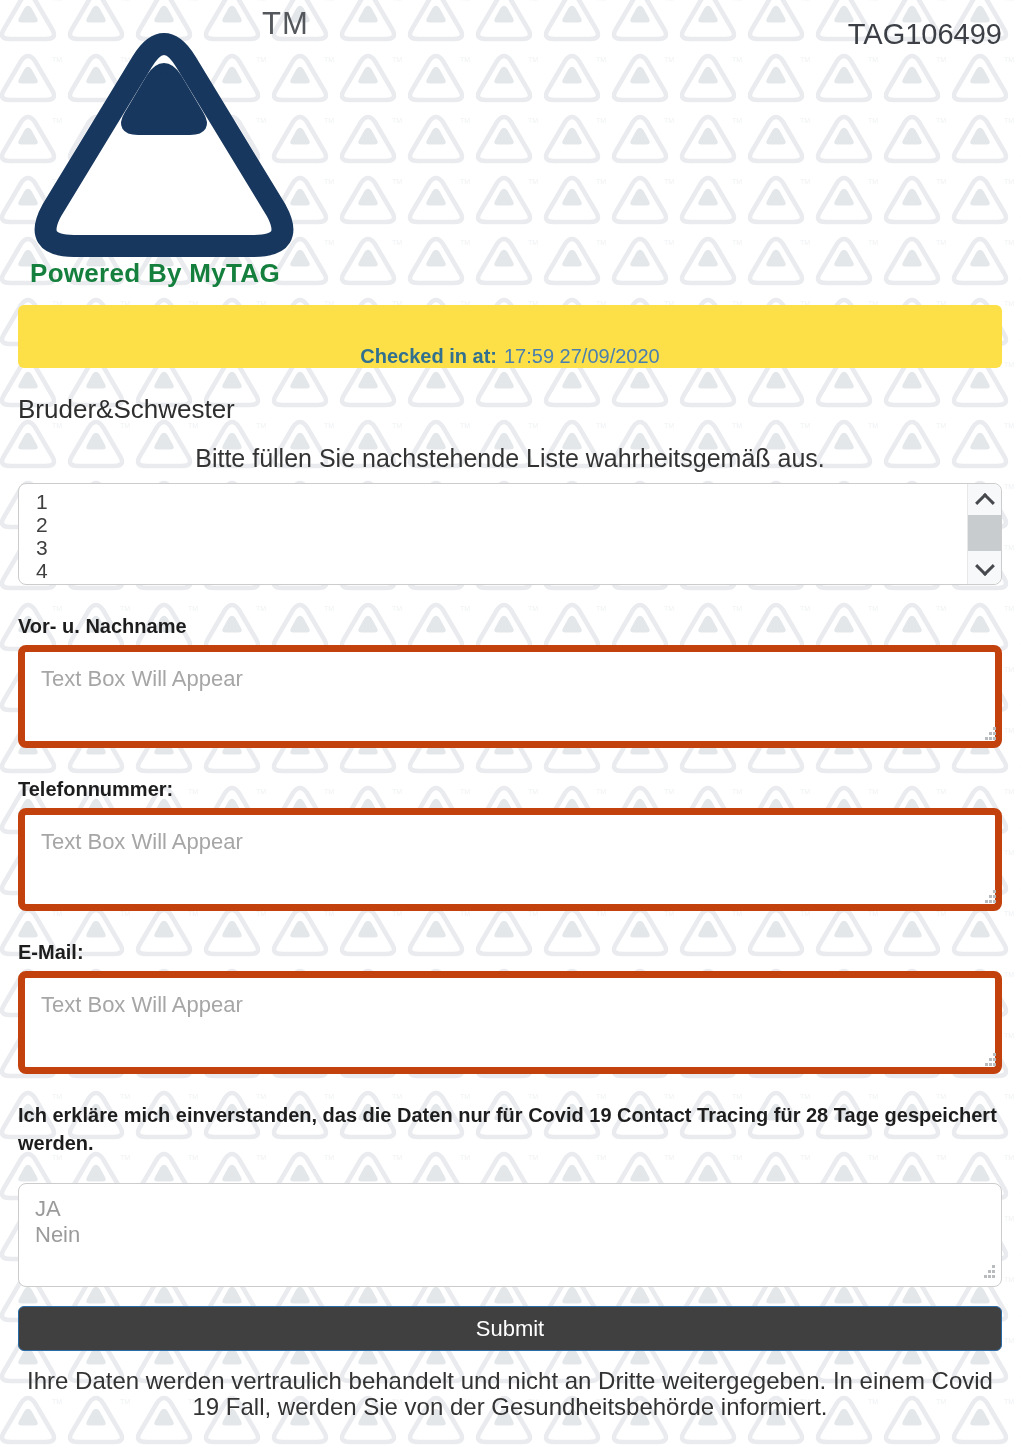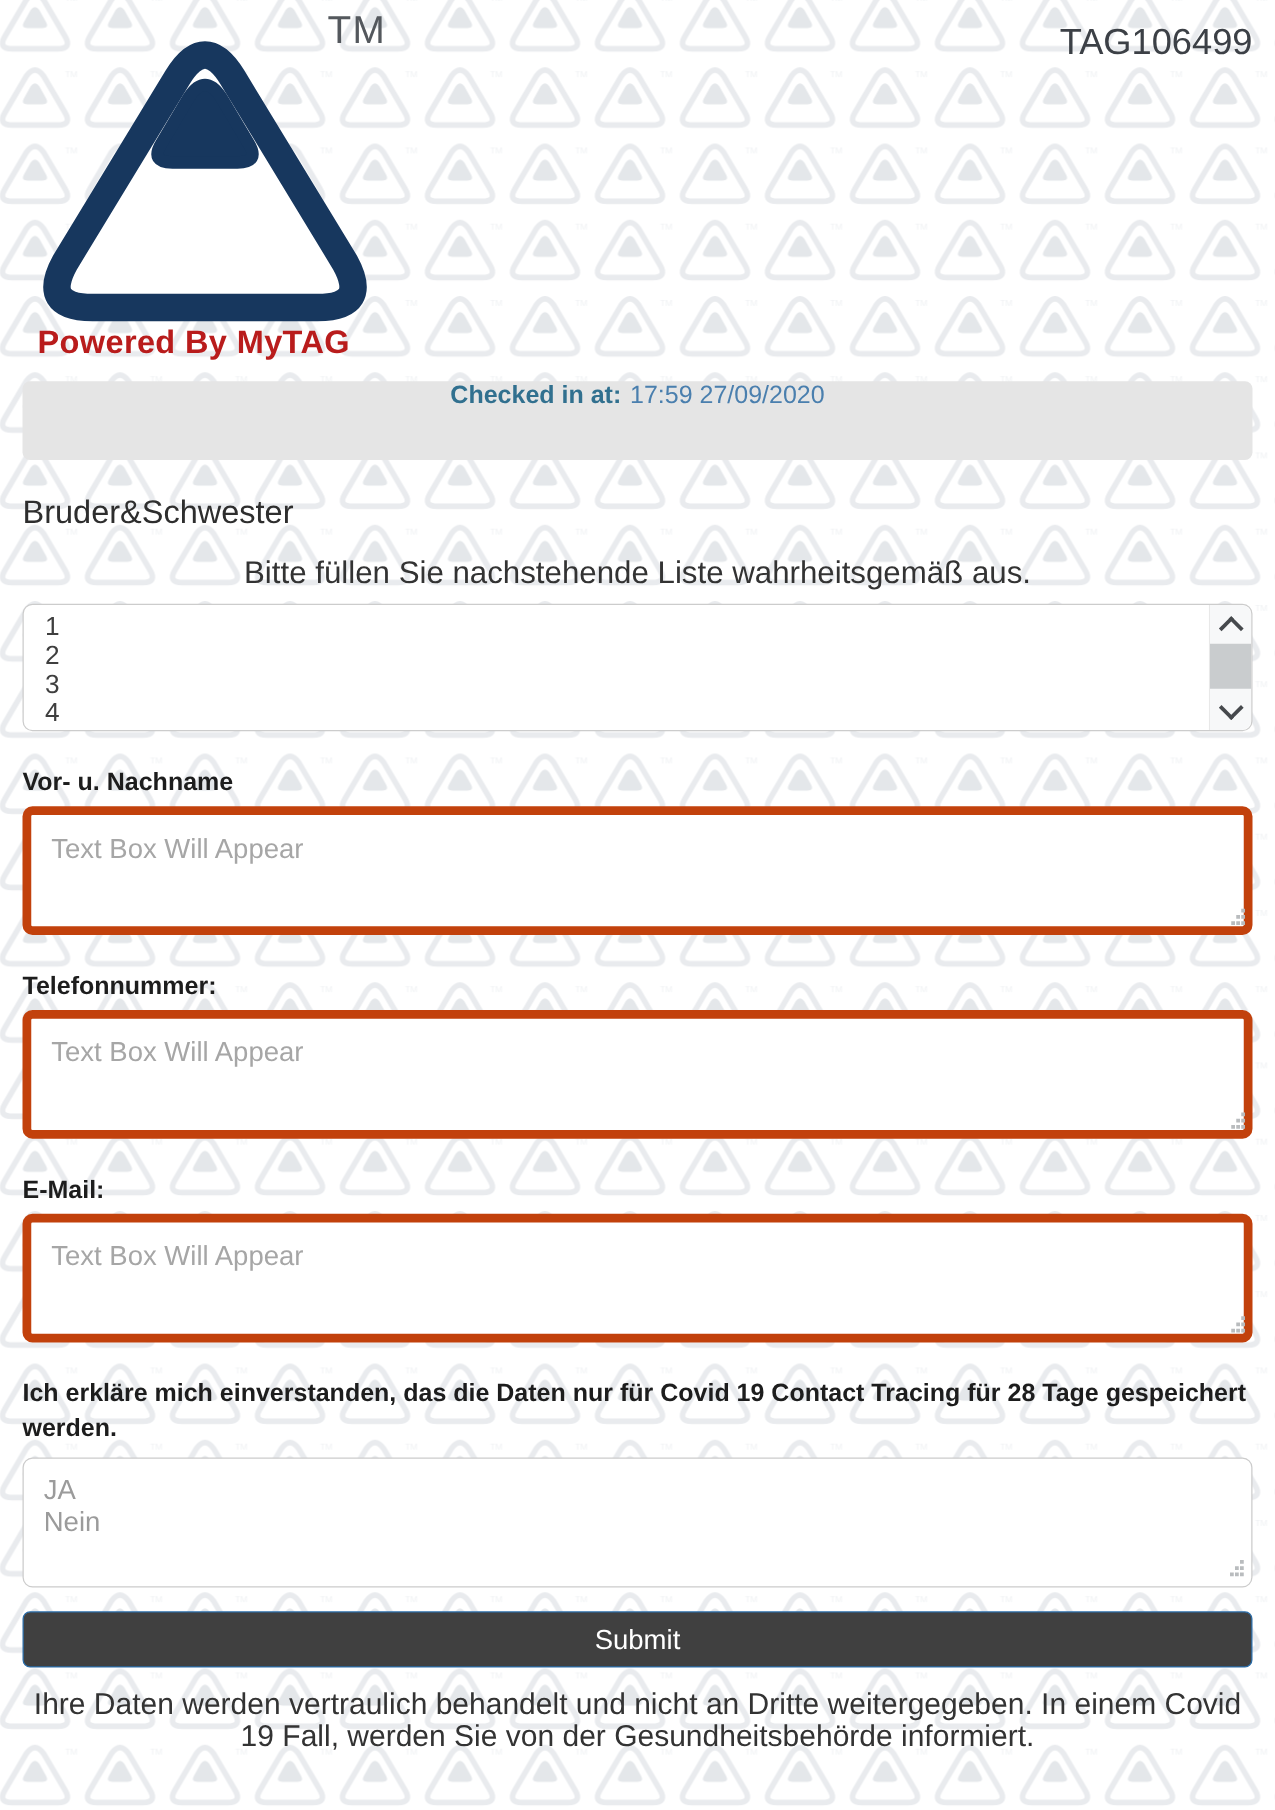--- a/index.html
+++ b/index.html
@@ -9,28 +9,28 @@
     font-family:"Liberation Sans",sans-serif;
   }
   .bg-pattern{position:absolute;left:0;top:0;z-index:0;}
   .page{position:relative;z-index:1;width:1020px;height:1448px;}
 
   
   .header{position:relative;height:305px;}
   .logo-svg{position:absolute;left:24px;top:20px;}
   .tm-mark{position:absolute;left:262px;top:6px;font-size:31px;color:#54585d;letter-spacing:1px;}
   .tag-id{position:absolute;right:18px;top:18px;font-size:29px;color:#3c4046;}
-  .powered{position:absolute;left:30px;top:258px;font-size:26px;font-weight:700;color:#b91c1c;letter-spacing:.3px;}
+  .powered{position:absolute;left:30px;top:258px;font-size:26px;font-weight:700;color:#15803d;letter-spacing:.3px;}
 
   .main{padding:0 18px;}
 
   
   .banner{
-    height:63px;background:#e5e5e5;border-radius:6px;
-    display:flex;align-items:flex-start;justify-content:center;
+    height:63px;background:#fde047;border-radius:6px;
+    display:flex;align-items:flex-end;justify-content:center;
     font-size:20px;
   }
   .banner b{color:#31708f;font-weight:700;margin-right:7px;}
   .banner span.val{color:#4a7fae;}
 
   .venue{margin-top:26px;font-size:26px;color:#2e2e2e;}
   .intro{margin-top:18px;text-align:center;font-size:25px;line-height:30px;color:#333;}
 
   .field-label{margin-top:27px;font-size:20px;font-weight:700;color:#1d1d1d;line-height:28px;}
   .field-label.first{margin-top:15px;}
@@ -58,21 +58,21 @@
     display:block;width:100%;box-sizing:border-box;height:103px;
     border:7px solid #c2410c;border-radius:8px;background:#fff;
     padding:14px 16px;font-size:22px;color:#333;resize:none;outline:none;
     font-family:"Liberation Sans",sans-serif;
   }
   textarea::placeholder{color:#a6a6a6;opacity:1;}
   .grip{position:absolute;right:5px;bottom:7px;}
 
   
   .choicebox{
-    margin-top:9px;position:relative;height:104px;box-sizing:border-box;
+    margin-top:26px;position:relative;height:104px;box-sizing:border-box;
     border:1px solid #cccccc;border-radius:8px;background:#fff;
     padding:12px 16px;
   }
   .choicebox .choice{font-size:22px;color:#9b9b9b;line-height:26px;}
 
   
   .submit-btn{
     margin-top:19px;display:block;width:100%;height:45px;
     background:#404040;border:1px solid #2a6ca8;border-radius:6px;
     color:#ffffff;font-size:22px;font-family:"Liberation Sans",sans-serif;

